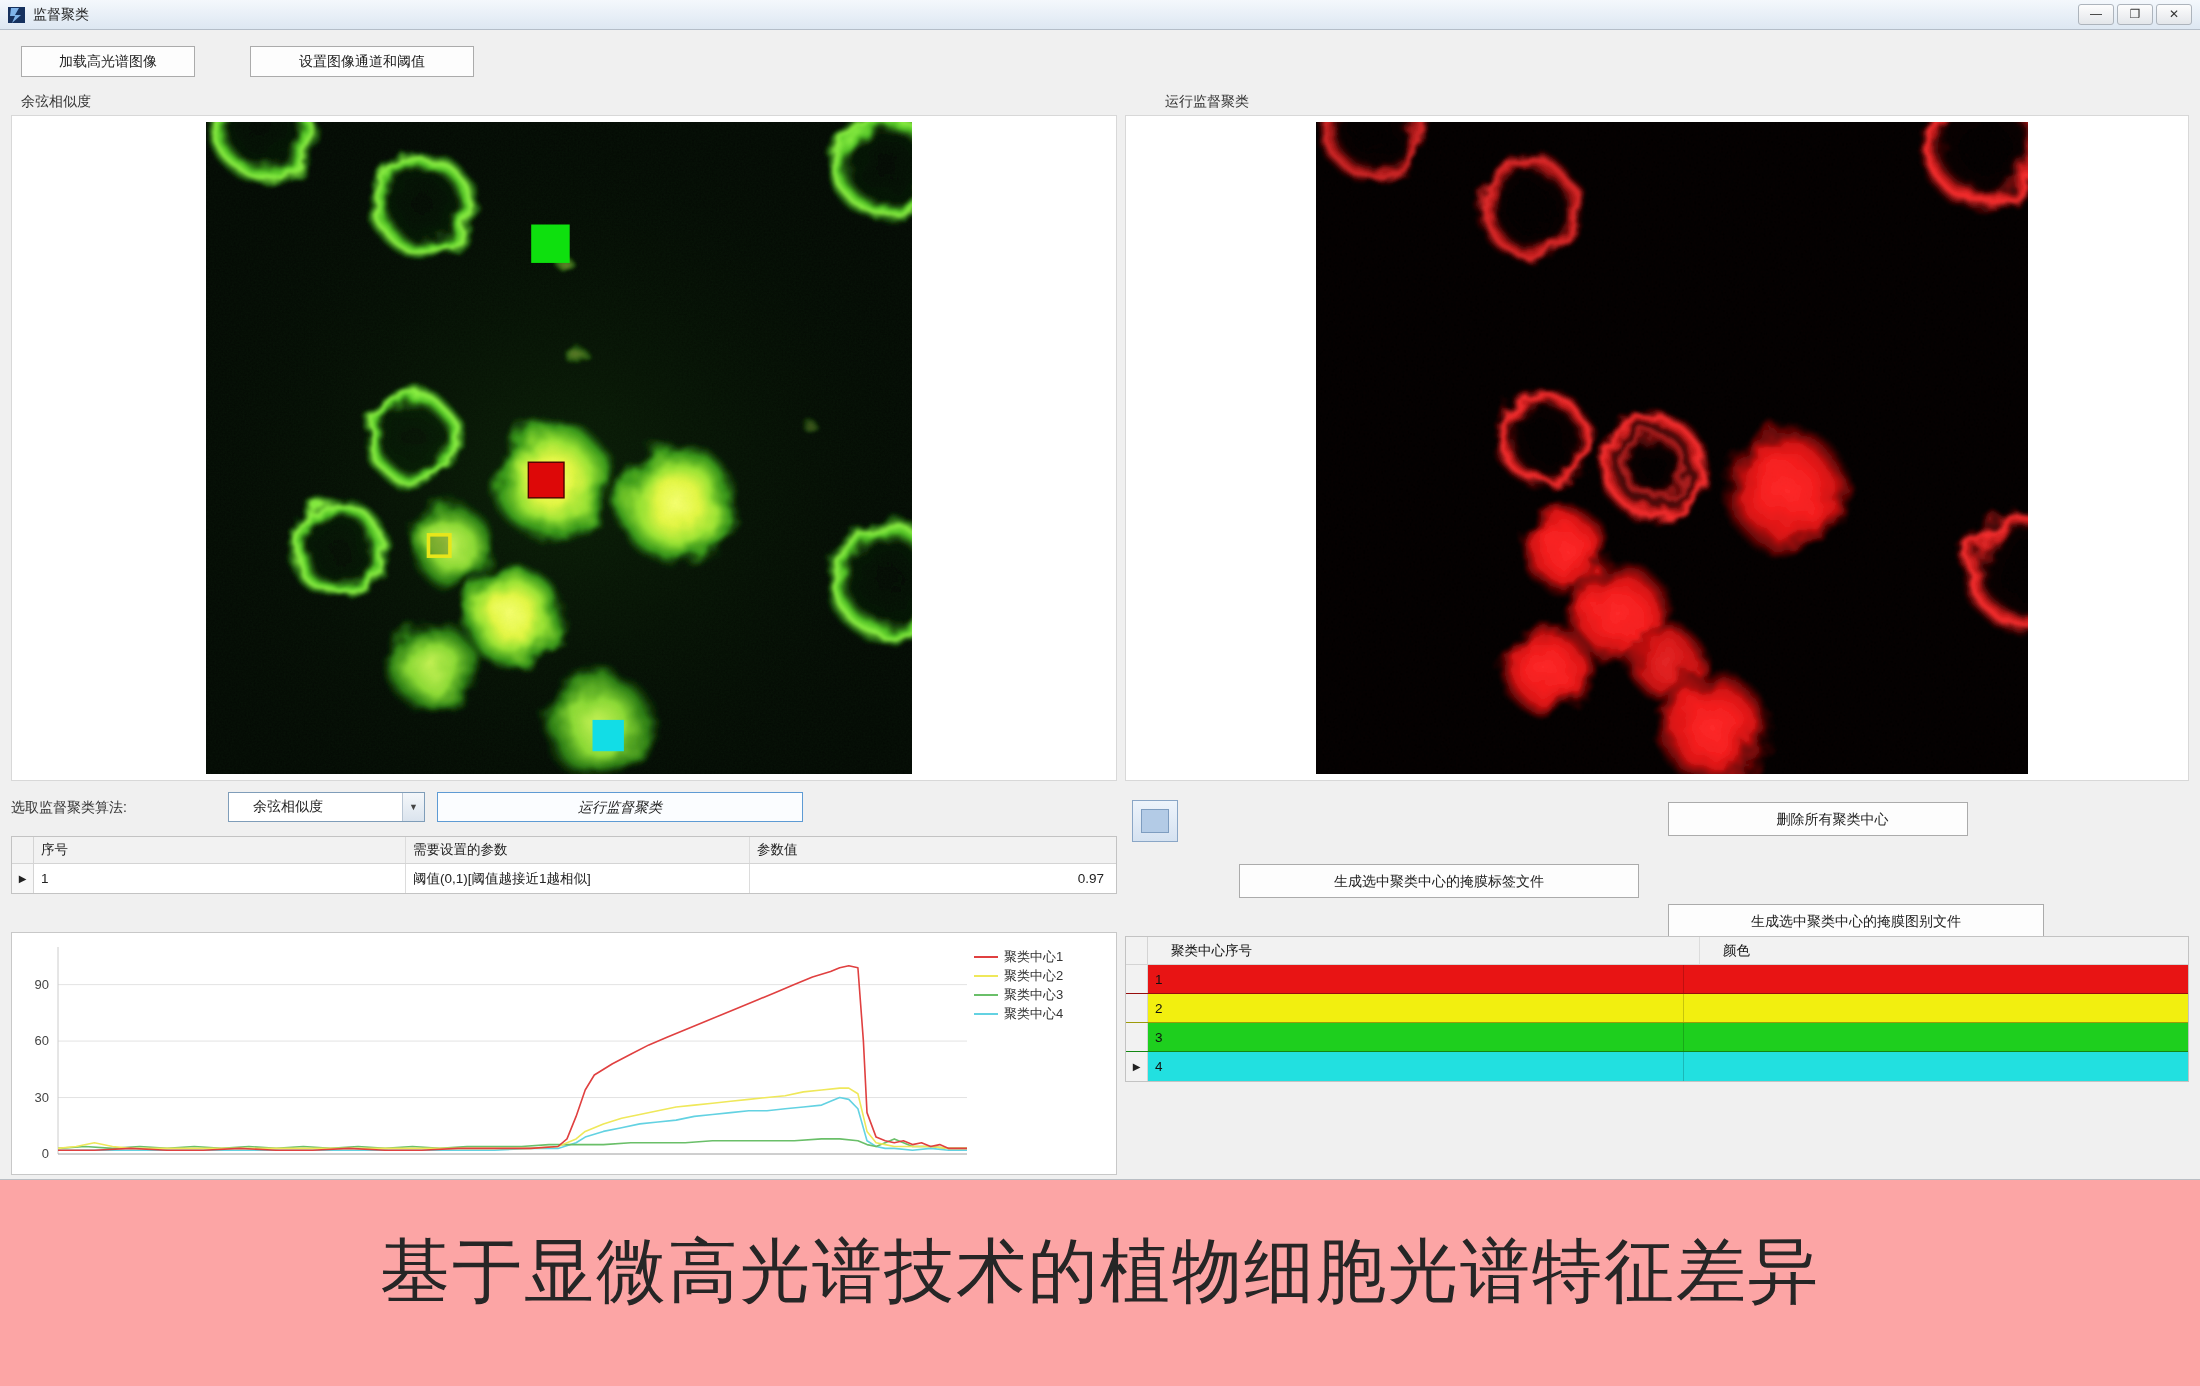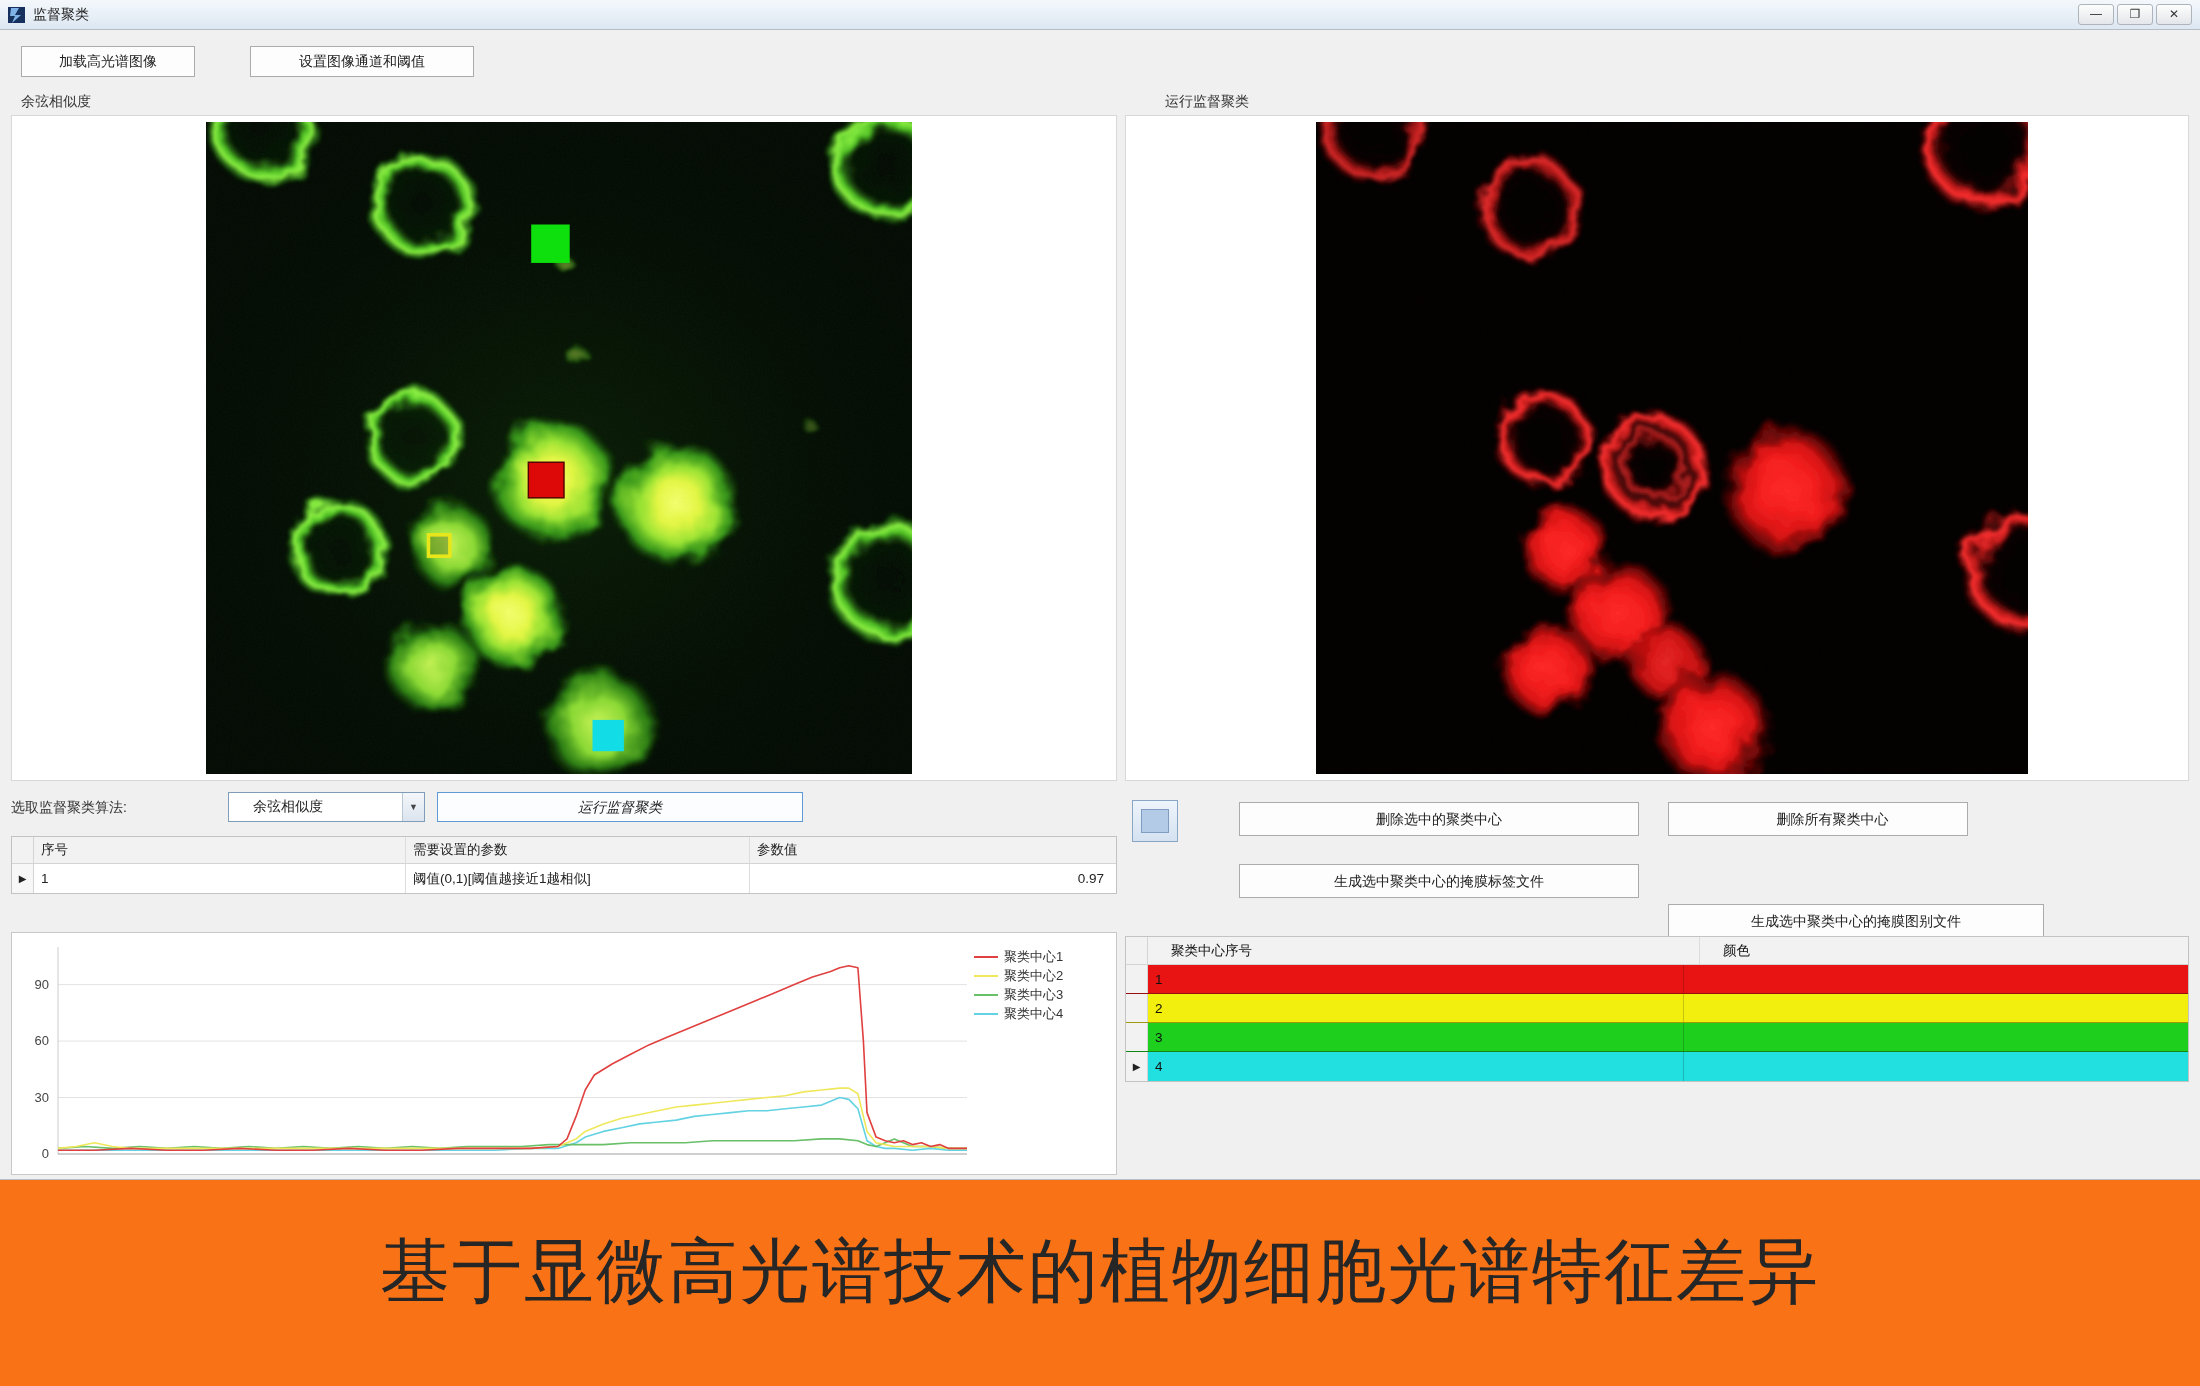--- a/index.html
+++ b/index.html
@@ -1,17 +1,17 @@
 <!DOCTYPE html>
 <html><head>
 <meta charset="utf-8">
 <style>
   * { margin:0; padding:0; box-sizing:border-box; }
   body { background:#ffffff; font-family:"Liberation Sans","DejaVu Sans",sans-serif; }
-  .page { position:relative; width:2200px; height:1386px; background:#f97316; overflow:hidden; }
+  .page { position:relative; width:2200px; height:1386px; background:#fca5a5; overflow:hidden; }
 
   
   .app-window { position:absolute; left:0; top:0; width:2200px; height:1180px;
                 background:#f0f0f0; border-bottom:1px solid #b9bec4; }
   .titlebar { position:absolute; left:0; top:0; width:100%; height:30px;
               background:linear-gradient(#f4f8fc,#dde7f2); border-bottom:1px solid #b4bdc8;
               display:flex; align-items:center; }
   .app-icon { position:absolute; left:7px; top:5px; width:20px; height:20px; }
   .win-title { position:absolute; left:33px; top:6px; font-size:14px; color:#1b1b1b; }
   .win-controls { position:absolute; right:8px; top:4px; display:flex; gap:3px; }
@@ -297,21 +297,20 @@
         <div class="legend-item">
           <span class="legend-line" style="background-color: rgb(99, 210, 226);"></span>
           <span class="legend-label">聚类中心4</span>
         </div>
       </div>
     </div>
 
     <button class="swatch-btn">
       <span class="swatch-inner"></span>
     </button>
-    <button class="act-btn btn-del-sel">删除选中的聚类中心</button>
     <button class="act-btn btn-del-all">删除所有聚类中心</button>
     <button class="act-btn btn-gen-label">生成选中聚类中心的掩膜标签文件</button>
     <button class="act-btn btn-gen-image">生成选中聚类中心的掩膜图别文件</button>
 
     <div class="cluster-table">
       <div class="ct-header">
         <div class="ct-cell mk"></div>
         <div class="ct-cell c1">聚类中心序号</div>
         <div class="ct-cell c2">颜色</div>
       </div>

